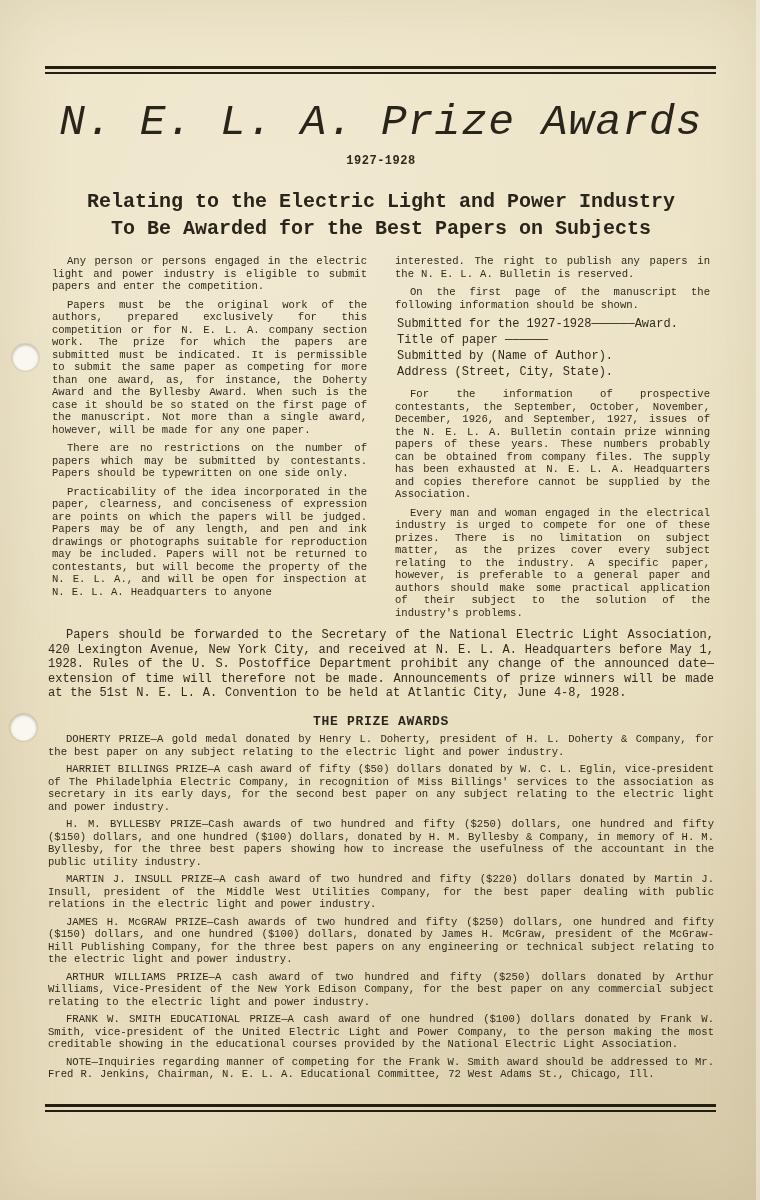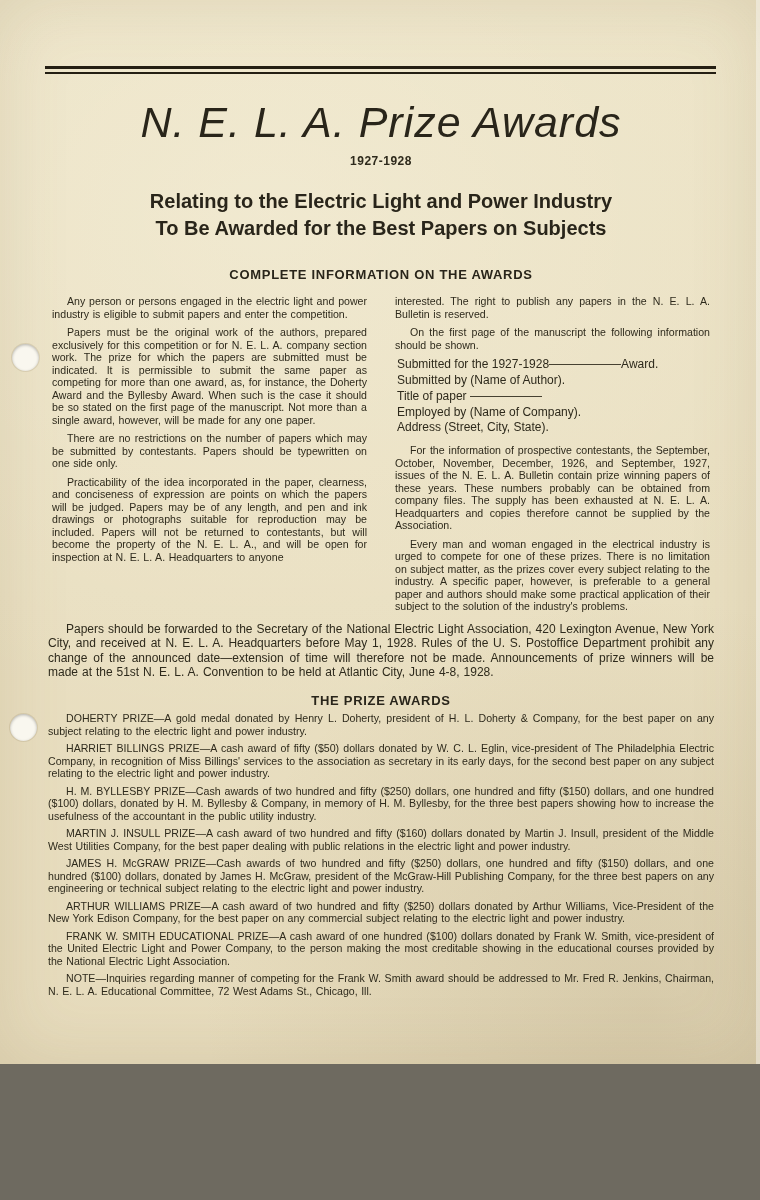--- a/index.html
+++ b/index.html
@@ -1,27 +1,27 @@
 <!DOCTYPE html>
 <html><head>
 <meta charset="utf-8">
 <style>
   * { box-sizing: border-box; }
   html, body { margin: 0; padding: 0; background: #6e6a60; }
   .page {
     position: relative;
     width: 760px;
-    height: 1064px;
+    height: 1200px;
     margin: 0 auto;
     background:
       radial-gradient(ellipse 120% 70% at 35% 20%, rgba(255,252,238,0.28), rgba(255,252,238,0) 70%),
       radial-gradient(ellipse 90% 60% at 85% 95%, rgba(120,98,55,0.14), rgba(120,98,55,0) 65%),
       linear-gradient(to bottom, #ece3c6 0%, #e9dfc1 55%, #e6dbbc 100%);
     box-shadow: inset 0 0 70px rgba(130,108,62,0.16);
-    font-family: Liberation Sans, sans-serif;
+    font-family: Liberation Mono, monospace;
     color: #2e2a1c;
     overflow: hidden;
   }
   .page::after {
     content: "";
     position: absolute; top: 0; right: 0; width: 4px; height: 100%;
     background: rgba(255,255,255,0.4);
   }
   .content { position: relative; padding: 0 46px 0 48px; }
 
@@ -106,53 +106,51 @@
   <div class="content">
 
     <h1 class="title">N. E. L. A. Prize Awards</h1>
     <div class="period">1927-1928</div>
 
     <h2 class="subtitle">
       <span class="subline">Relating to the Electric Light and Power Industry</span>
       <span class="subline">To Be Awarded for the Best Papers on Subjects</span>
     </h2>
 
-    <h3 class="section-heading">COMPLETE INFORMATION ON THE AWARDS</h3>
 
     <div class="columns body-text">
       <div class="col">
         <p>Any person or persons engaged in the electric light and power industry is eligible to submit papers and enter the competition.</p>
         <p>Papers must be the original work of the authors, prepared exclusively for this competition or for N. E. L. A. company section work. The prize for which the papers are submitted must be indicated. It is permissible to submit the same paper as competing for more than one award, as, for instance, the Doherty Award and the Byllesby Award. When such is the case it should be so stated on the first page of the manuscript. Not more than a single award, however, will be made for any one paper.</p>
         <p>There are no restrictions on the number of papers which may be submitted by contestants. Papers should be typewritten on one side only.</p>
         <p>Practicability of the idea incorporated in the paper, clearness, and conciseness of expression are points on which the papers will be judged. Papers may be of any length, and pen and ink drawings or photographs suitable for reproduction may be included. Papers will not be returned to contestants, but will become the property of the N. E. L. A., and will be open for inspection at N. E. L. A. Headquarters to anyone</p>
       </div>
       <div class="col">
         <p class="no-indent">interested. The right to publish any papers in the N. E. L. A. Bulletin is reserved.</p>
         <p>On the first page of the manuscript the following information should be shown.</p>
         <div class="manuscript">
           <div>Submitted for the 1927-1928——————Award.</div>
+          <div>Title of paper ——————</div>
           <div>Submitted by (Name of Author).</div>
-          <div>Title of paper ——————</div>
-          <div>Employed by (Name of Company).</div>
           <div>Address (Street, City, State).</div>
         </div>
         <p>For the information of prospective contestants, the September, October, November, December, 1926, and September, 1927, issues of the N. E. L. A. Bulletin contain prize winning papers of these years. These numbers probably can be obtained from company files. The supply has been exhausted at N. E. L. A. Headquarters and copies therefore cannot be supplied by the Association.</p>
         <p>Every man and woman engaged in the electrical industry is urged to compete for one of these prizes. There is no limitation on subject matter, as the prizes cover every subject relating to the industry. A specific paper, however, is preferable to a general paper and authors should make some practical application of their subject to the solution of the industry's problems.</p>
       </div>
     </div>
 
     <p class="full-para">Papers should be forwarded to the Secretary of the National Electric Light Association, 420 Lexington Avenue, New York City, and received at N. E. L. A. Headquarters before May 1, 1928. Rules of the U. S. Postoffice Department prohibit any change of the announced date—extension of time will therefore not be made. Announcements of prize winners will be made at the 51st N. E. L. A. Convention to be held at Atlantic City, June 4-8, 1928.</p>
 
     <h3 class="section-heading awards-heading">THE PRIZE AWARDS</h3>
 
     <div class="prizes">
       <p>DOHERTY PRIZE—A gold medal donated by Henry L. Doherty, president of H. L. Doherty &amp; Company, for the best paper on any subject relating to the electric light and power industry.</p>
       <p>HARRIET BILLINGS PRIZE—A cash award of fifty ($50) dollars donated by W. C. L. Eglin, vice-president of The Philadelphia Electric Company, in recognition of Miss Billings' services to the association as secretary in its early days, for the second best paper on any subject relating to the electric light and power industry.</p>
       <p>H. M. BYLLESBY PRIZE—Cash awards of two hundred and fifty ($250) dollars, one hundred and fifty ($150) dollars, and one hundred ($100) dollars, donated by H. M. Byllesby &amp; Company, in memory of H. M. Byllesby, for the three best papers showing how to increase the usefulness of the accountant in the public utility industry.</p>
-      <p>MARTIN J. INSULL PRIZE—A cash award of two hundred and fifty ($160) dollars donated by Martin J. Insull, president of the Middle West Utilities Company, for the best paper dealing with public relations in the electric light and power industry.</p>
+      <p>MARTIN J. INSULL PRIZE—A cash award of two hundred and fifty ($220) dollars donated by Martin J. Insull, president of the Middle West Utilities Company, for the best paper dealing with public relations in the electric light and power industry.</p>
       <p>JAMES H. McGRAW PRIZE—Cash awards of two hundred and fifty ($250) dollars, one hundred and fifty ($150) dollars, and one hundred ($100) dollars, donated by James H. McGraw, president of the McGraw-Hill Publishing Company, for the three best papers on any engineering or technical subject relating to the electric light and power industry.</p>
       <p>ARTHUR WILLIAMS PRIZE—A cash award of two hundred and fifty ($250) dollars donated by Arthur Williams, Vice-President of the New York Edison Company, for the best paper on any commercial subject relating to the electric light and power industry.</p>
       <p>FRANK W. SMITH EDUCATIONAL PRIZE—A cash award of one hundred ($100) dollars donated by Frank W. Smith, vice-president of the United Electric Light and Power Company, to the person making the most creditable showing in the educational courses provided by the National Electric Light Association.</p>
       <p>NOTE—Inquiries regarding manner of competing for the Frank W. Smith award should be addressed to Mr. Fred R. Jenkins, Chairman, N. E. L. A. Educational Committee, 72 West Adams St., Chicago, Ill.</p>
     </div>
 
   </div>
 
   <div class="rule rule-bottom">
     <div class="line-a"></div>

